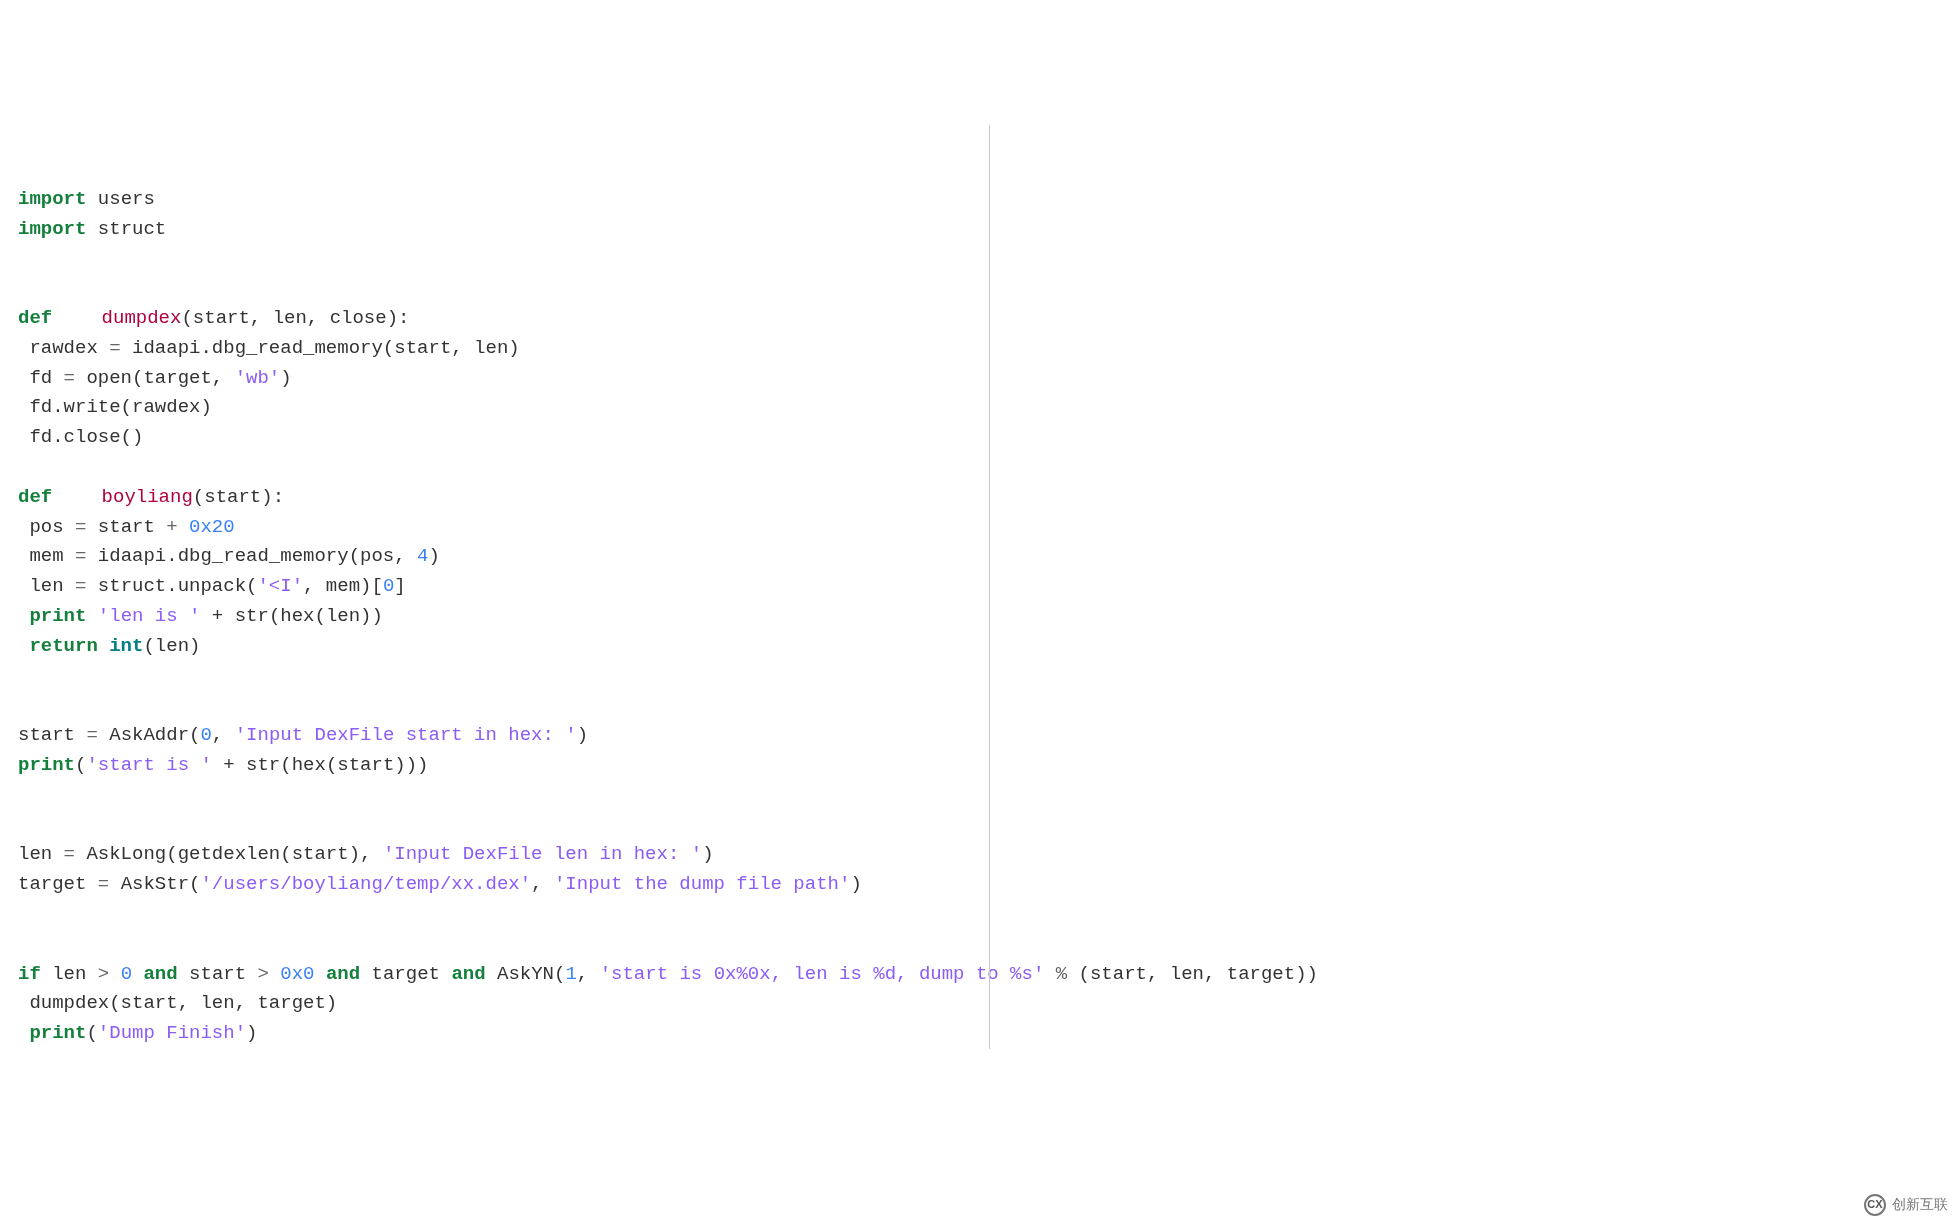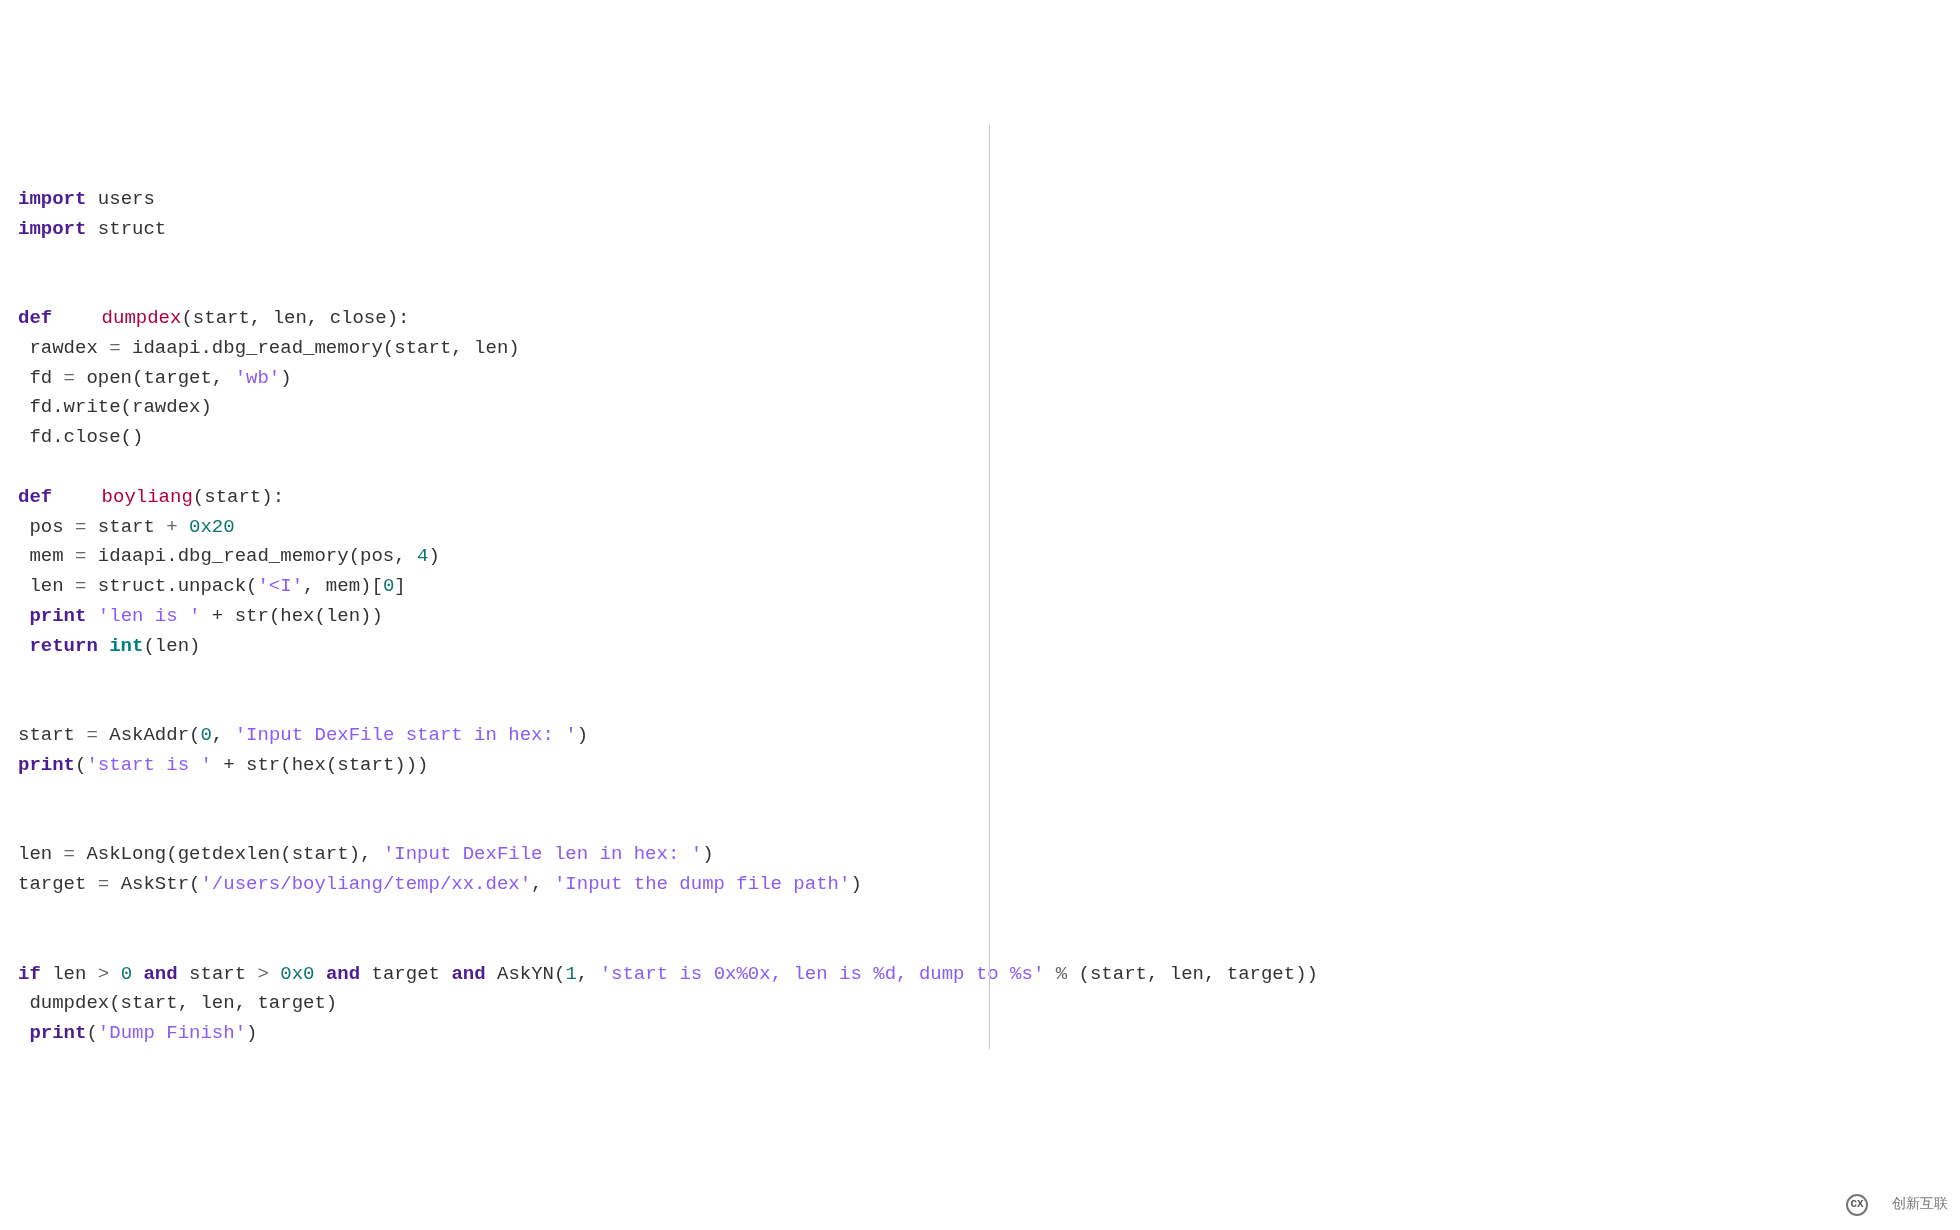--- a/index.html
+++ b/index.html
@@ -15,38 +15,38 @@
   }
   .code-container { position: relative; }
   .vline {
     position: absolute;
     top: 0;
     left: 971px;
     width: 0;
     height: 100%;
     border-left: 1px solid #c8c8c8;
   }
-  .kw   { color: #4c1d95; font-weight: bold; }   
+  .kw   { color: #15803d; font-weight: bold; }   
   .fn   { color: #b00040; margin-left: 38px; }                       
-  .num  { color: #0f766e; }                       
+  .num  { color: #3b82f6; }                       
   .str  { color: #8b5cf6; }                       
   .pu   { color: #666666; }                       
   .bi   { color: #008080; font-weight: bold; }                       
   .watermark {
     position: fixed;
     right: 8px;
     bottom: 8px;
-    font-family: Liberation Mono, monospace;
+    font-family: Liberation Sans, sans-serif;
     font-size: 14px;
     color: #777;
     background: rgba(255,255,255,0.6);
     padding: 2px 4px;
     display: flex;
     align-items: center;
-    gap: 24px;
+    gap: 6px;
   }
   .wm-badge {
     width: 22px; height: 22px; border: 2px solid #777; border-radius: 50%;
     display:inline-flex;align-items:center;justify-content:center;
     font-weight:bold;font-size:11px;color:#555;
   }
 </style>
 </head>
 <body>
 

